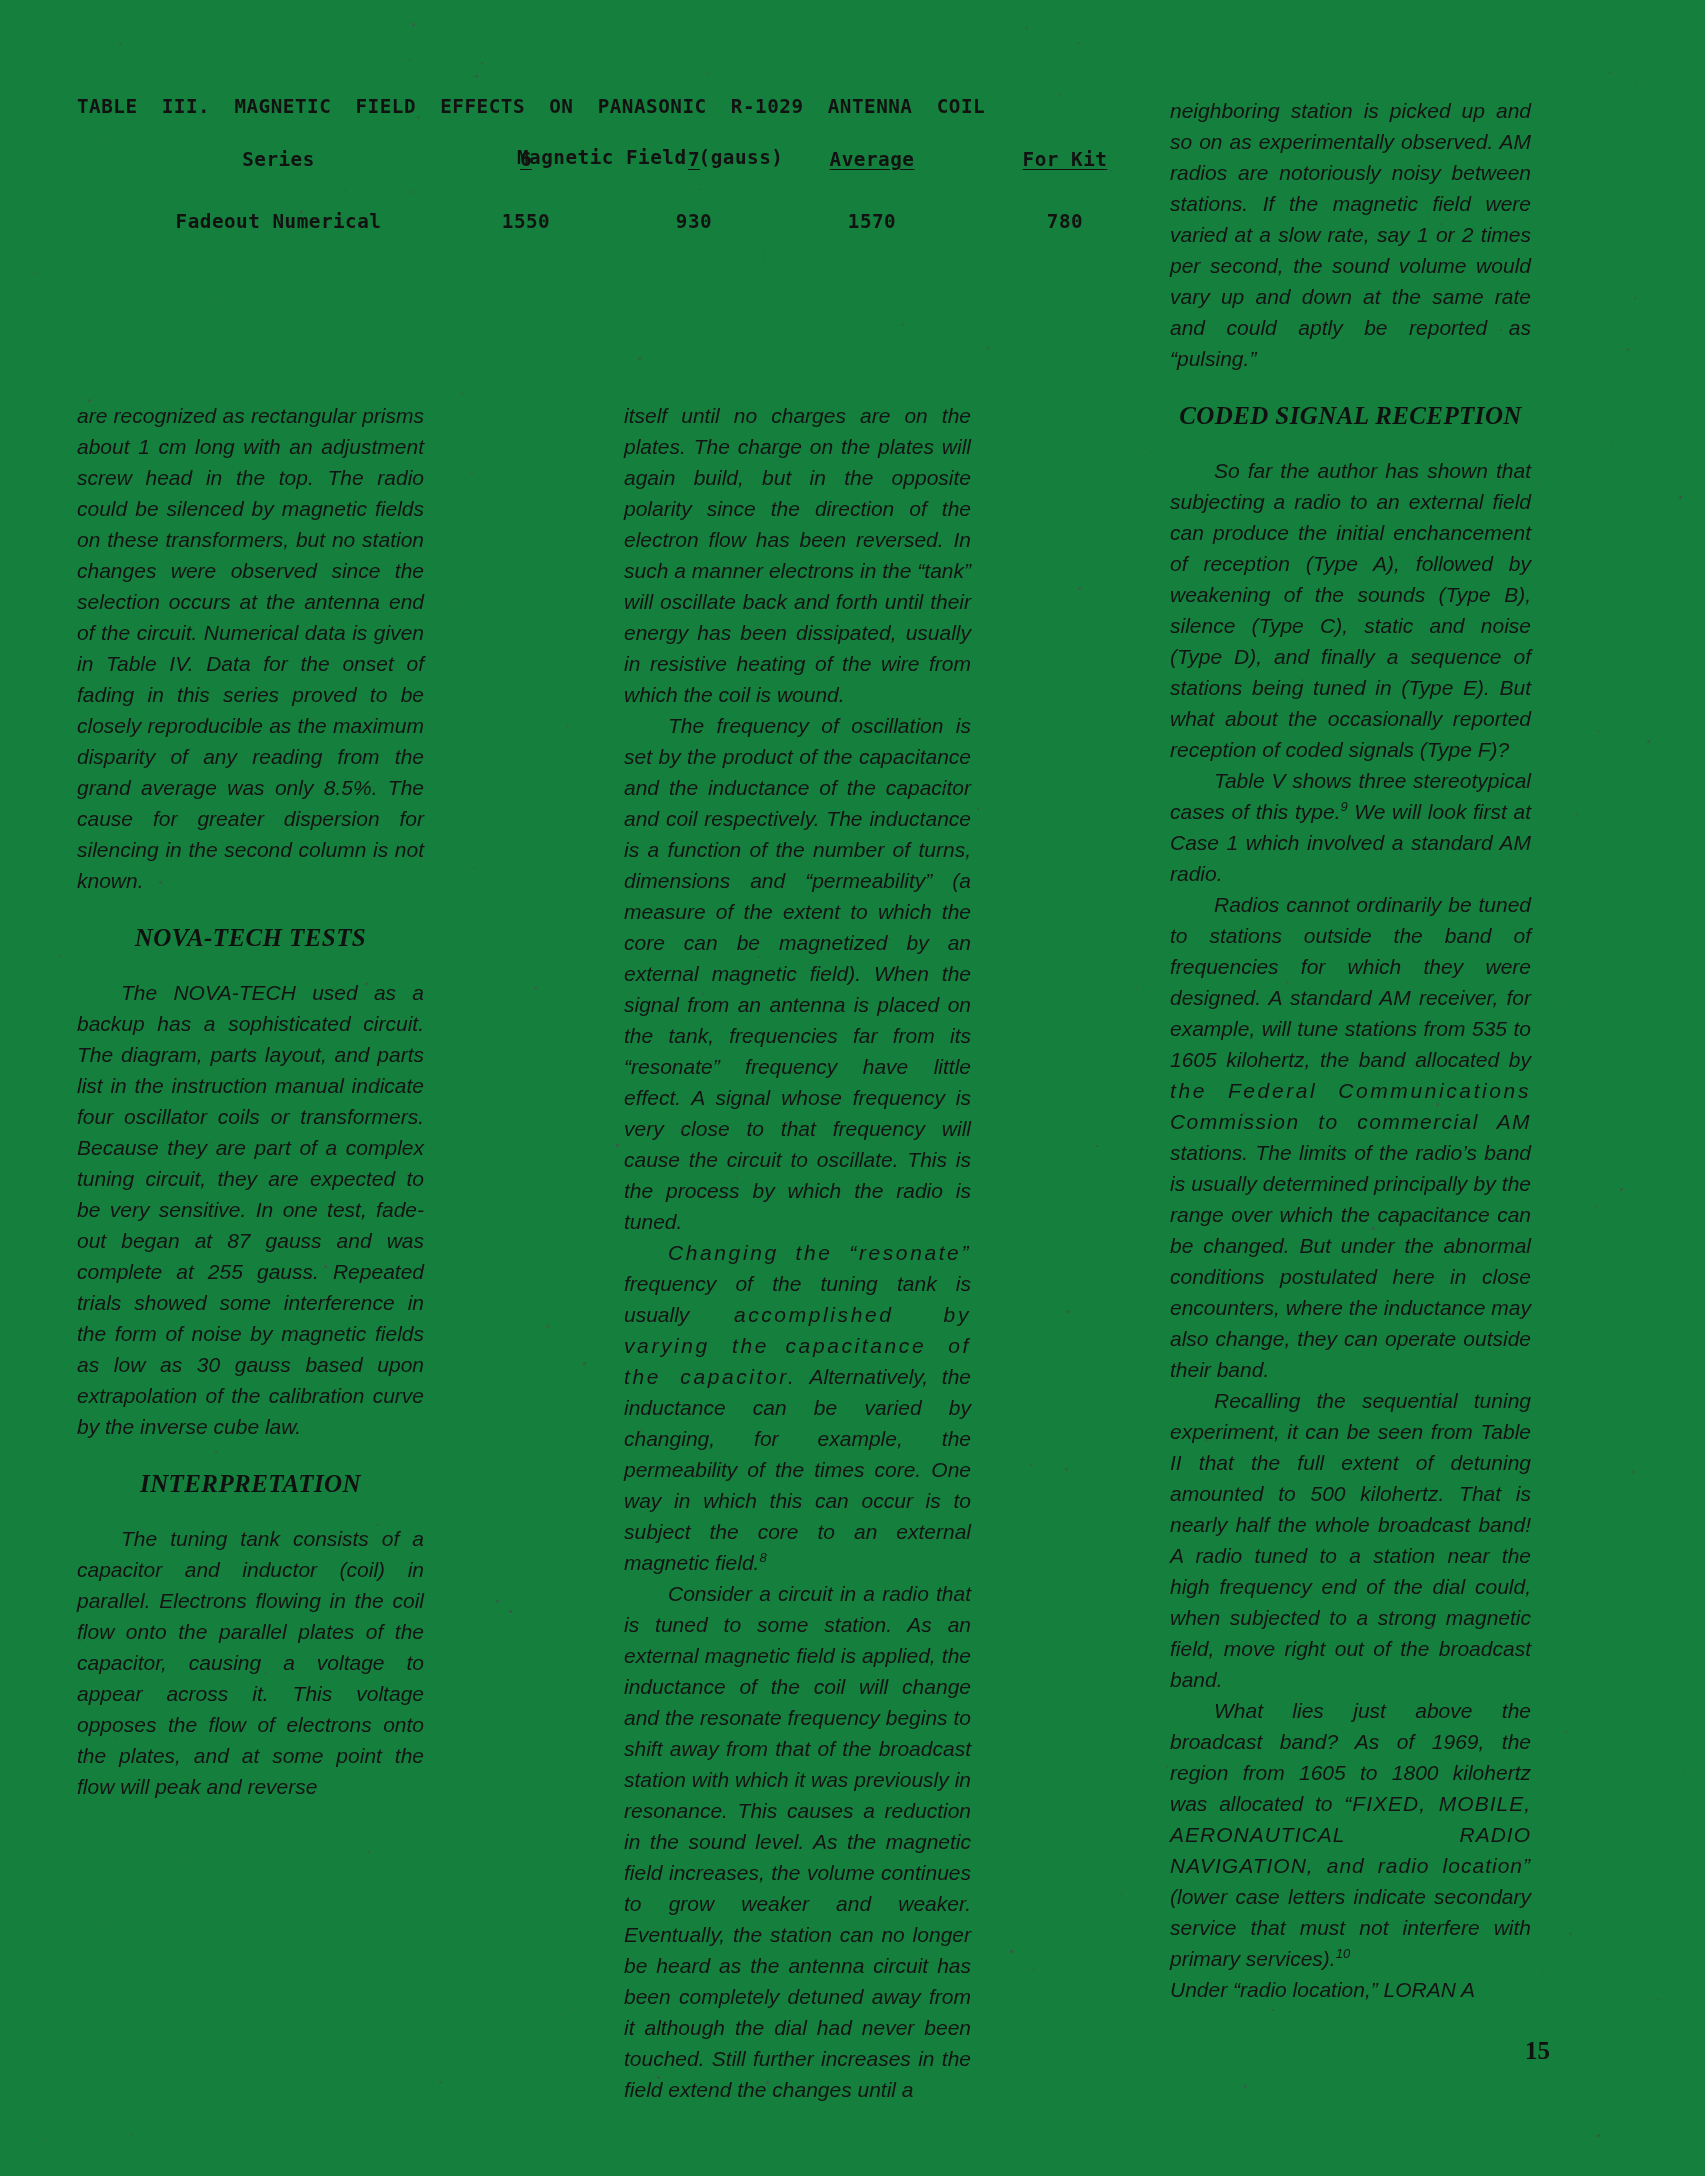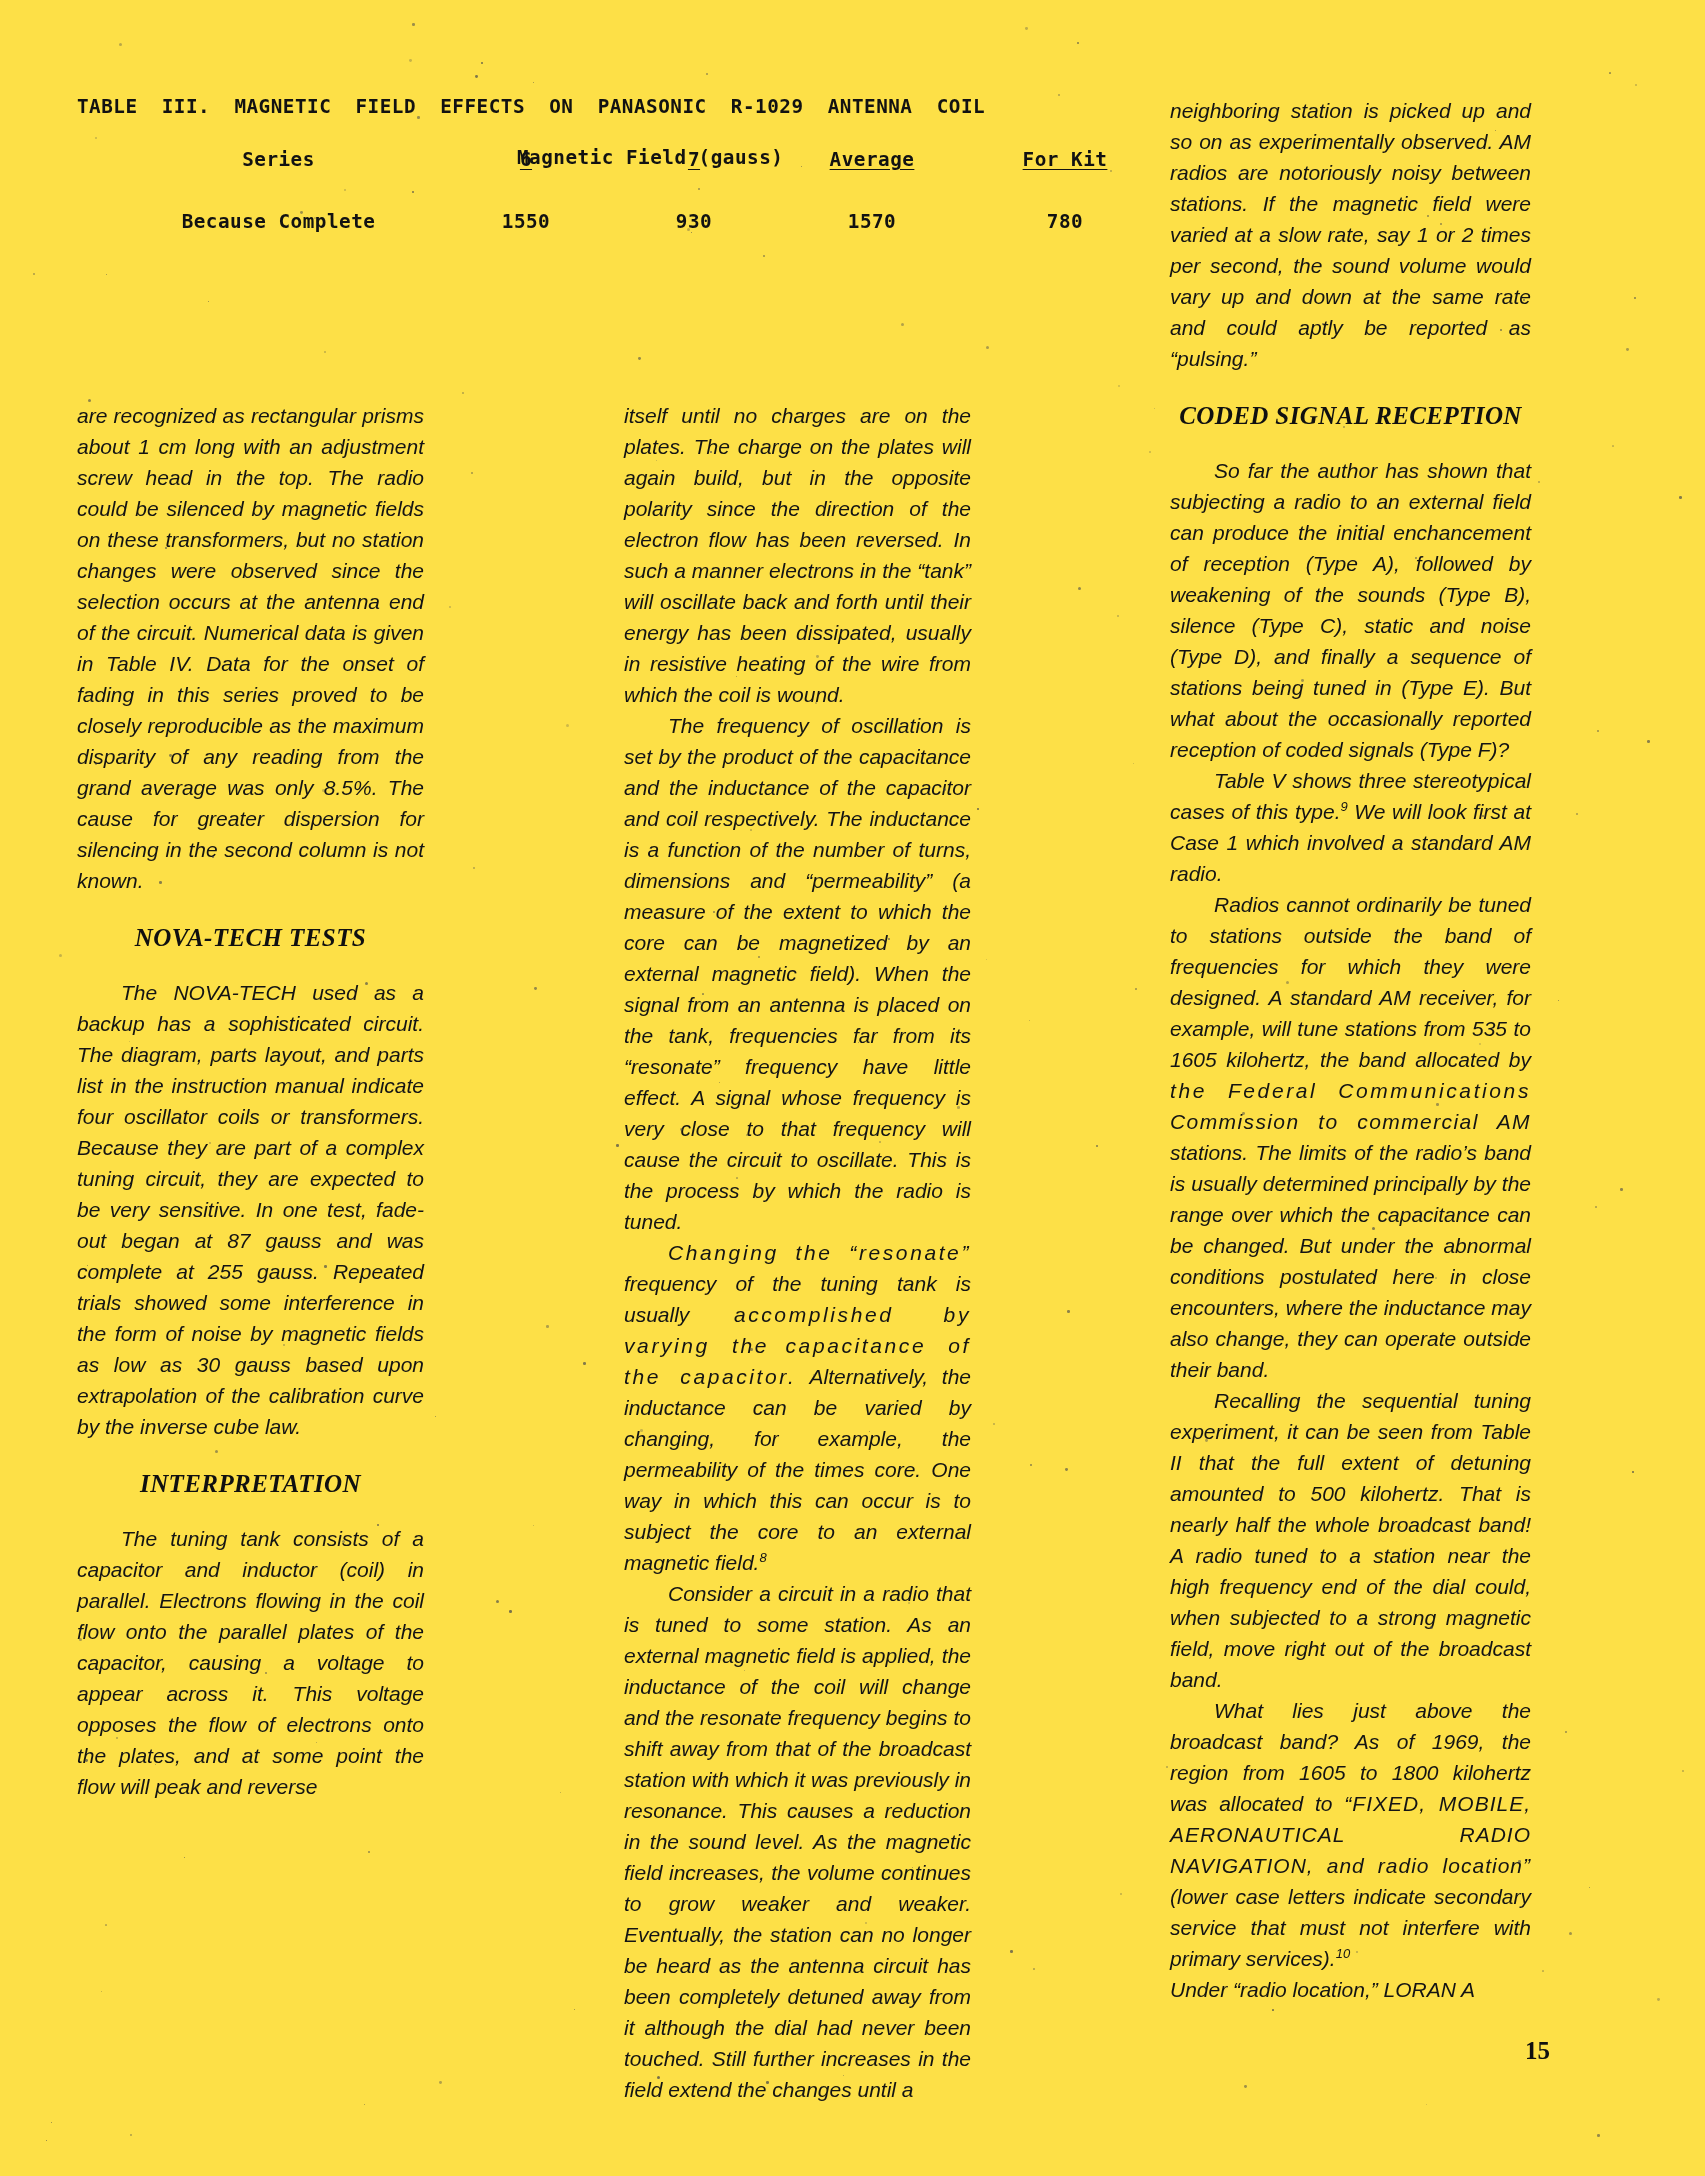--- a/index.html
+++ b/index.html
@@ -13,21 +13,21 @@
     position: relative;
     font-family: "Liberation Sans", sans-serif;
     color: #1a1a1a;
     overflow: hidden;
   }
 
   
   #page {
     position: absolute;
     inset: 0;
-    background: #fde047;
+    background: #15803d;
   }
 
   
   .speck {
     position: absolute;
     background: #4a4a4a;
     border-radius: 50%;
     opacity: .65;
   }
 
@@ -147,21 +147,21 @@
           <td class="col-kit u">For Kit</td>
         </tr>
         <tr class="gap">
           <td></td>
             <td></td>
           <td></td>
             <td></td>
           <td></td>
         </tr>
         <tr class="datarow">
-          <td class="col-series">Because Complete</td>
+          <td class="col-series">Fadeout Numerical</td>
           <td class="col-n">1550</td>
           <td class="col-n">930</td>
           <td class="col-avg">1570</td>
           <td class="col-kit">780</td>
         </tr>
       </tbody>
     </table>
   </div>
 
   <div class="col" id="col1">

